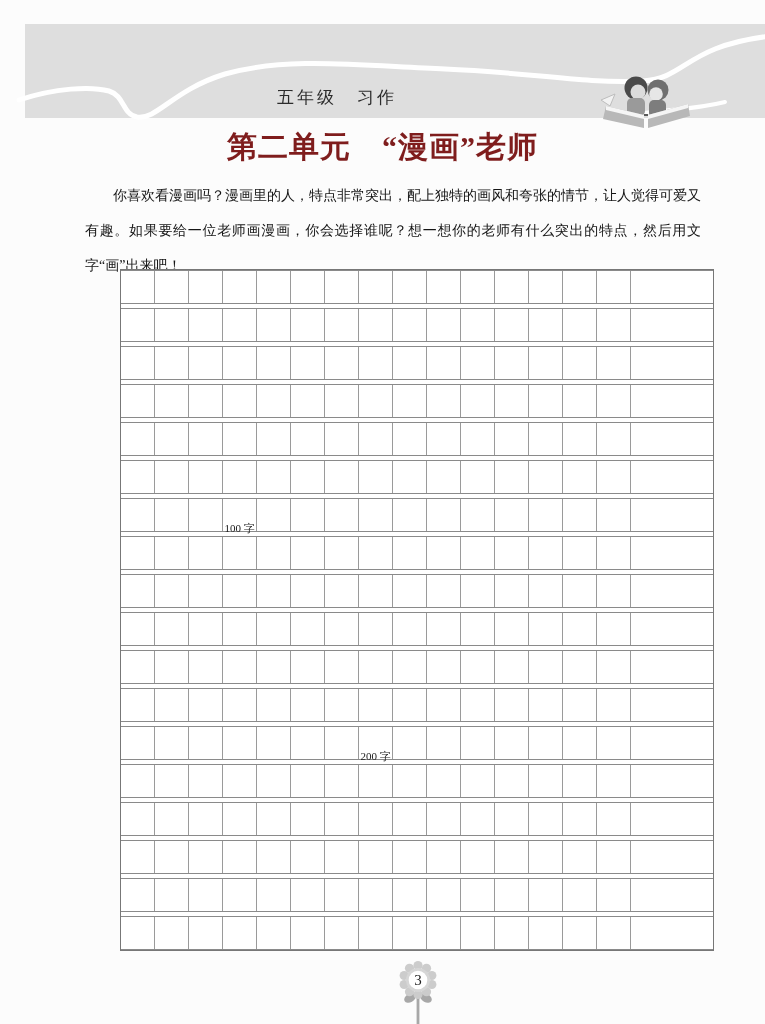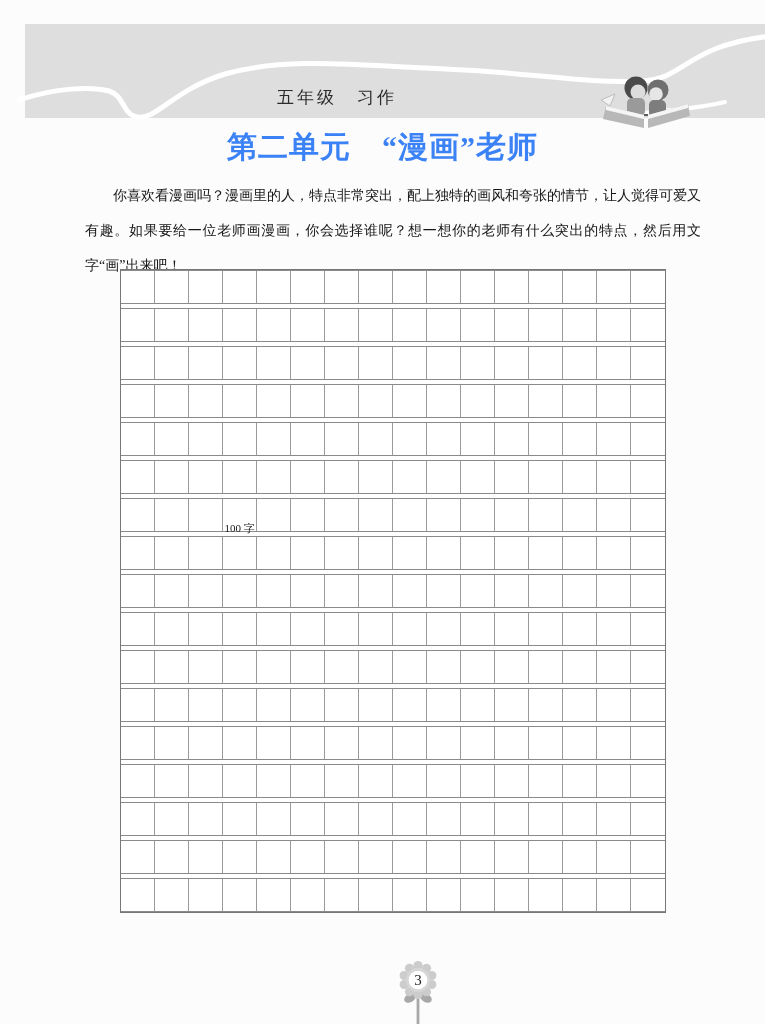--- a/index.html
+++ b/index.html
@@ -33,34 +33,34 @@
   .kids{
     position:absolute; left:573px; top:50px;
     width:98px; height:60px; overflow:visible;
   }
   
   .page-title{
     position:absolute; left:0; top:127px; width:765px;
     text-align:center;
     font-size:30px; font-weight:700;
     letter-spacing:1px;
-    color:#3b82f6;
+    color:#7f1d1d;
   }
   
   .intro{
     position:absolute; left:85px; top:178px; width:616px;
     font-size:14px; line-height:35px;
     text-align:justify;
     text-indent:2em;
     color:#151515;
   }
   
   .grid{
     position:absolute; left:120px; top:269px;
-    width:546px;
+    width:594px;
     border:1px solid var(--grid-outer);
     background:#fff;
   }
   .grid-row{
     display:grid;
     grid-template-columns:repeat(16,34px);
     height:34px;
     border-top:1px solid var(--grid-row);
     border-bottom:1px solid var(--grid-row);
     margin-bottom:4px;
@@ -332,20 +332,40 @@
     </div>
     <div class="grid-row">
       <div class="grid-cell"></div>
       <div class="grid-cell"></div>
       <div class="grid-cell"></div>
       <div class="grid-cell"></div>
       <div class="grid-cell"></div>
       <div class="grid-cell"></div>
       <div class="grid-cell"></div>
       <div class="grid-cell"></div>
+      <div class="grid-cell"></div>
+      <div class="grid-cell"></div>
+      <div class="grid-cell"></div>
+      <div class="grid-cell"></div>
+      <div class="grid-cell"></div>
+      <div class="grid-cell"></div>
+      <div class="grid-cell"></div>
+      <div class="grid-cell"></div>
+    </div>
+    <div class="grid-row">
+      <div class="grid-cell"></div>
+      <div class="grid-cell"></div>
+      <div class="grid-cell"></div>
+      <div class="grid-cell"></div>
+      <div class="grid-cell"></div>
+      <div class="grid-cell"></div>
+      <div class="grid-cell"></div>
+      <div class="grid-cell">
+        <span class="marker">200 字</span>
+      </div>
       <div class="grid-cell"></div>
       <div class="grid-cell"></div>
       <div class="grid-cell"></div>
       <div class="grid-cell"></div>
       <div class="grid-cell"></div>
       <div class="grid-cell"></div>
       <div class="grid-cell"></div>
       <div class="grid-cell"></div>
     </div>
     <div class="grid-row">

